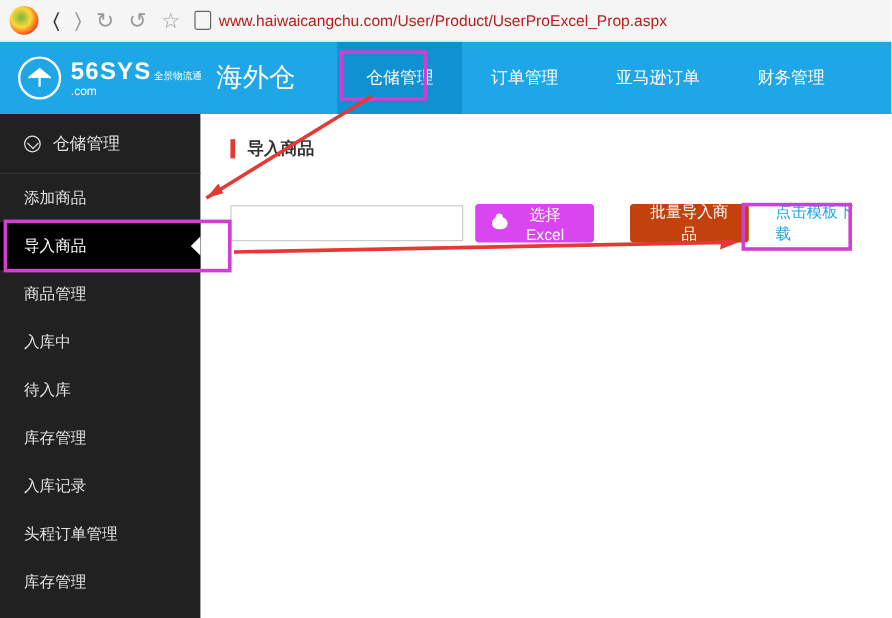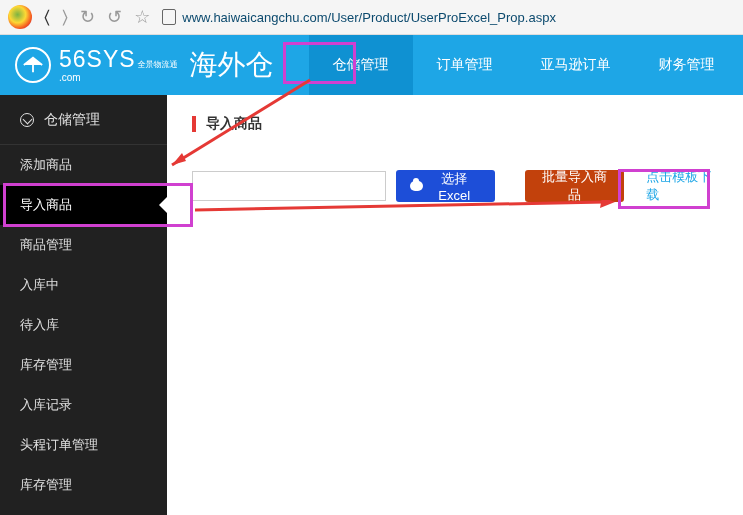--- a/index.html
+++ b/index.html
@@ -1,50 +1,50 @@
 <!DOCTYPE html>
 <html><head>
 <meta charset="utf-8">
 <style>
 *{margin:0;padding:0;box-sizing:border-box;font-family:"Microsoft YaHei",Arial,sans-serif}
 body{width:743px;height:515px;background:#fff;overflow:hidden;position:relative}
 .browser-bar{height:35px;background:#f5f5f5;display:flex;align-items:center;padding:0 8px;border-bottom:1px solid #ddd;gap:12px}
 .browser-icon{width:24px;height:24px;border-radius:50%;background:radial-gradient(circle at 40% 40%,#7cb342 0%,#fdd835 40%,#f4511e 70%,#5e35b1 100%)}
 .nav-btn{color:#999;font-size:18px;cursor:pointer}
 .nav-btn.active{color:#333}
-.url-bar{flex:1;display:flex;align-items:center;gap:6px;color:#0c4a6e;font-size:13px}
+.url-bar{flex:1;display:flex;align-items:center;gap:6px;color:#b91c1c;font-size:13px}
 .url-icon{width:14px;height:16px;border:1px solid #666;border-radius:2px}
 .top-nav{height:60px;background:#1ea6e6;display:flex;align-items:center}
 .logo{display:flex;align-items:center;padding:0 15px;color:#fff;gap:8px}
 .logo-circle{width:36px;height:36px;border:2px solid #fff;border-radius:50%;display:flex;align-items:center;justify-content:center}
 .logo-circle svg{width:22px;height:22px}
 .logo-text{display:flex;flex-direction:column;line-height:1.1}
-.logo-main{font-size:23px;font-weight:normal;letter-spacing:1px}
-.logo-cn{font-size:28px;margin-left:4px}
+.logo-main{font-size:20px;font-weight:bold;letter-spacing:1px}
+.logo-cn{font-size:22px;margin-left:4px}
 .nav-items{display:flex;flex:1;margin-left:20px}
 .nav-item{padding:0 24px;height:60px;display:flex;align-items:center;color:#fff;font-size:14px;cursor:pointer}
 .nav-item.active{background:#0f91d2}
 .hl-nav{position:absolute;border:3px solid #d040d0;left:283px;top:42px;width:73px;height:42px;pointer-events:none}
 .main{display:flex;height:420px}
 .sidebar{width:167px;background:#212121;color:#e0e0e0}
 .side-header{height:50px;display:flex;align-items:center;padding:0 20px;gap:10px;font-size:14px;border-bottom:1px solid #333}
 .side-icon{width:14px;height:14px;border:1.5px solid #e0e0e0;border-radius:50%;position:relative}
 .side-icon::after{content:"";position:absolute;width:6px;height:6px;border-left:1.5px solid #e0e0e0;border-bottom:1.5px solid #e0e0e0;top:2px;left:3px;transform:rotate(-45deg)}
 .side-item{height:40px;display:flex;align-items:center;padding:0 20px;font-size:13px;cursor:pointer;position:relative}
 .side-item.active{background:#000;color:#fff}
 .side-item.active::after{content:"";position:absolute;right:0;top:50%;transform:translateY(-50%);border:8px solid transparent;border-right-color:#fff}
 .hl-side{position:absolute;border:3px solid #d040d0;left:3px;top:183px;width:190px;height:44px;pointer-events:none;z-index:5}
 .content{flex:1;padding:20px 25px}
 .crumb{display:flex;align-items:center;gap:10px;margin-bottom:35px}
 .crumb-bar{width:4px;height:16px;background:#e53935}
 .crumb-text{font-size:14px;color:#333;font-weight:bold}
 .form-row{display:flex;align-items:center;gap:10px}
 .file-input{width:200px;height:30px;border:1px solid #ccc;padding:0 8px;font-size:13px}
 .btn{height:32px;padding:0 14px;border:none;border-radius:3px;font-size:13px;cursor:pointer;color:#fff;display:flex;align-items:center;gap:5px}
-.btn-select{background:#1d4ed8}
+.btn-select{background:#d946ef}
 .btn-import{background:#c2410c;margin-left:20px}
 .link-dl{color:#1ea6e6;font-size:13px;text-decoration:none;margin-left:12px}
 .hl-link{position:absolute;border:3px solid #d040d0;left:618px;top:169px;width:92px;height:40px;pointer-events:none}
 .arrow{position:absolute;pointer-events:none}
 .arrow-line{stroke:#e53935;stroke-width:3;fill:none}
 .arrow-head{fill:#e53935}
 .cloud-icon{width:14px;height:10px;background:#fff;border-radius:5px;position:relative}
 .cloud-icon::before{content:"";position:absolute;width:6px;height:6px;background:#fff;border-radius:50%;top:-3px;left:3px}
 </style>
 </head>

